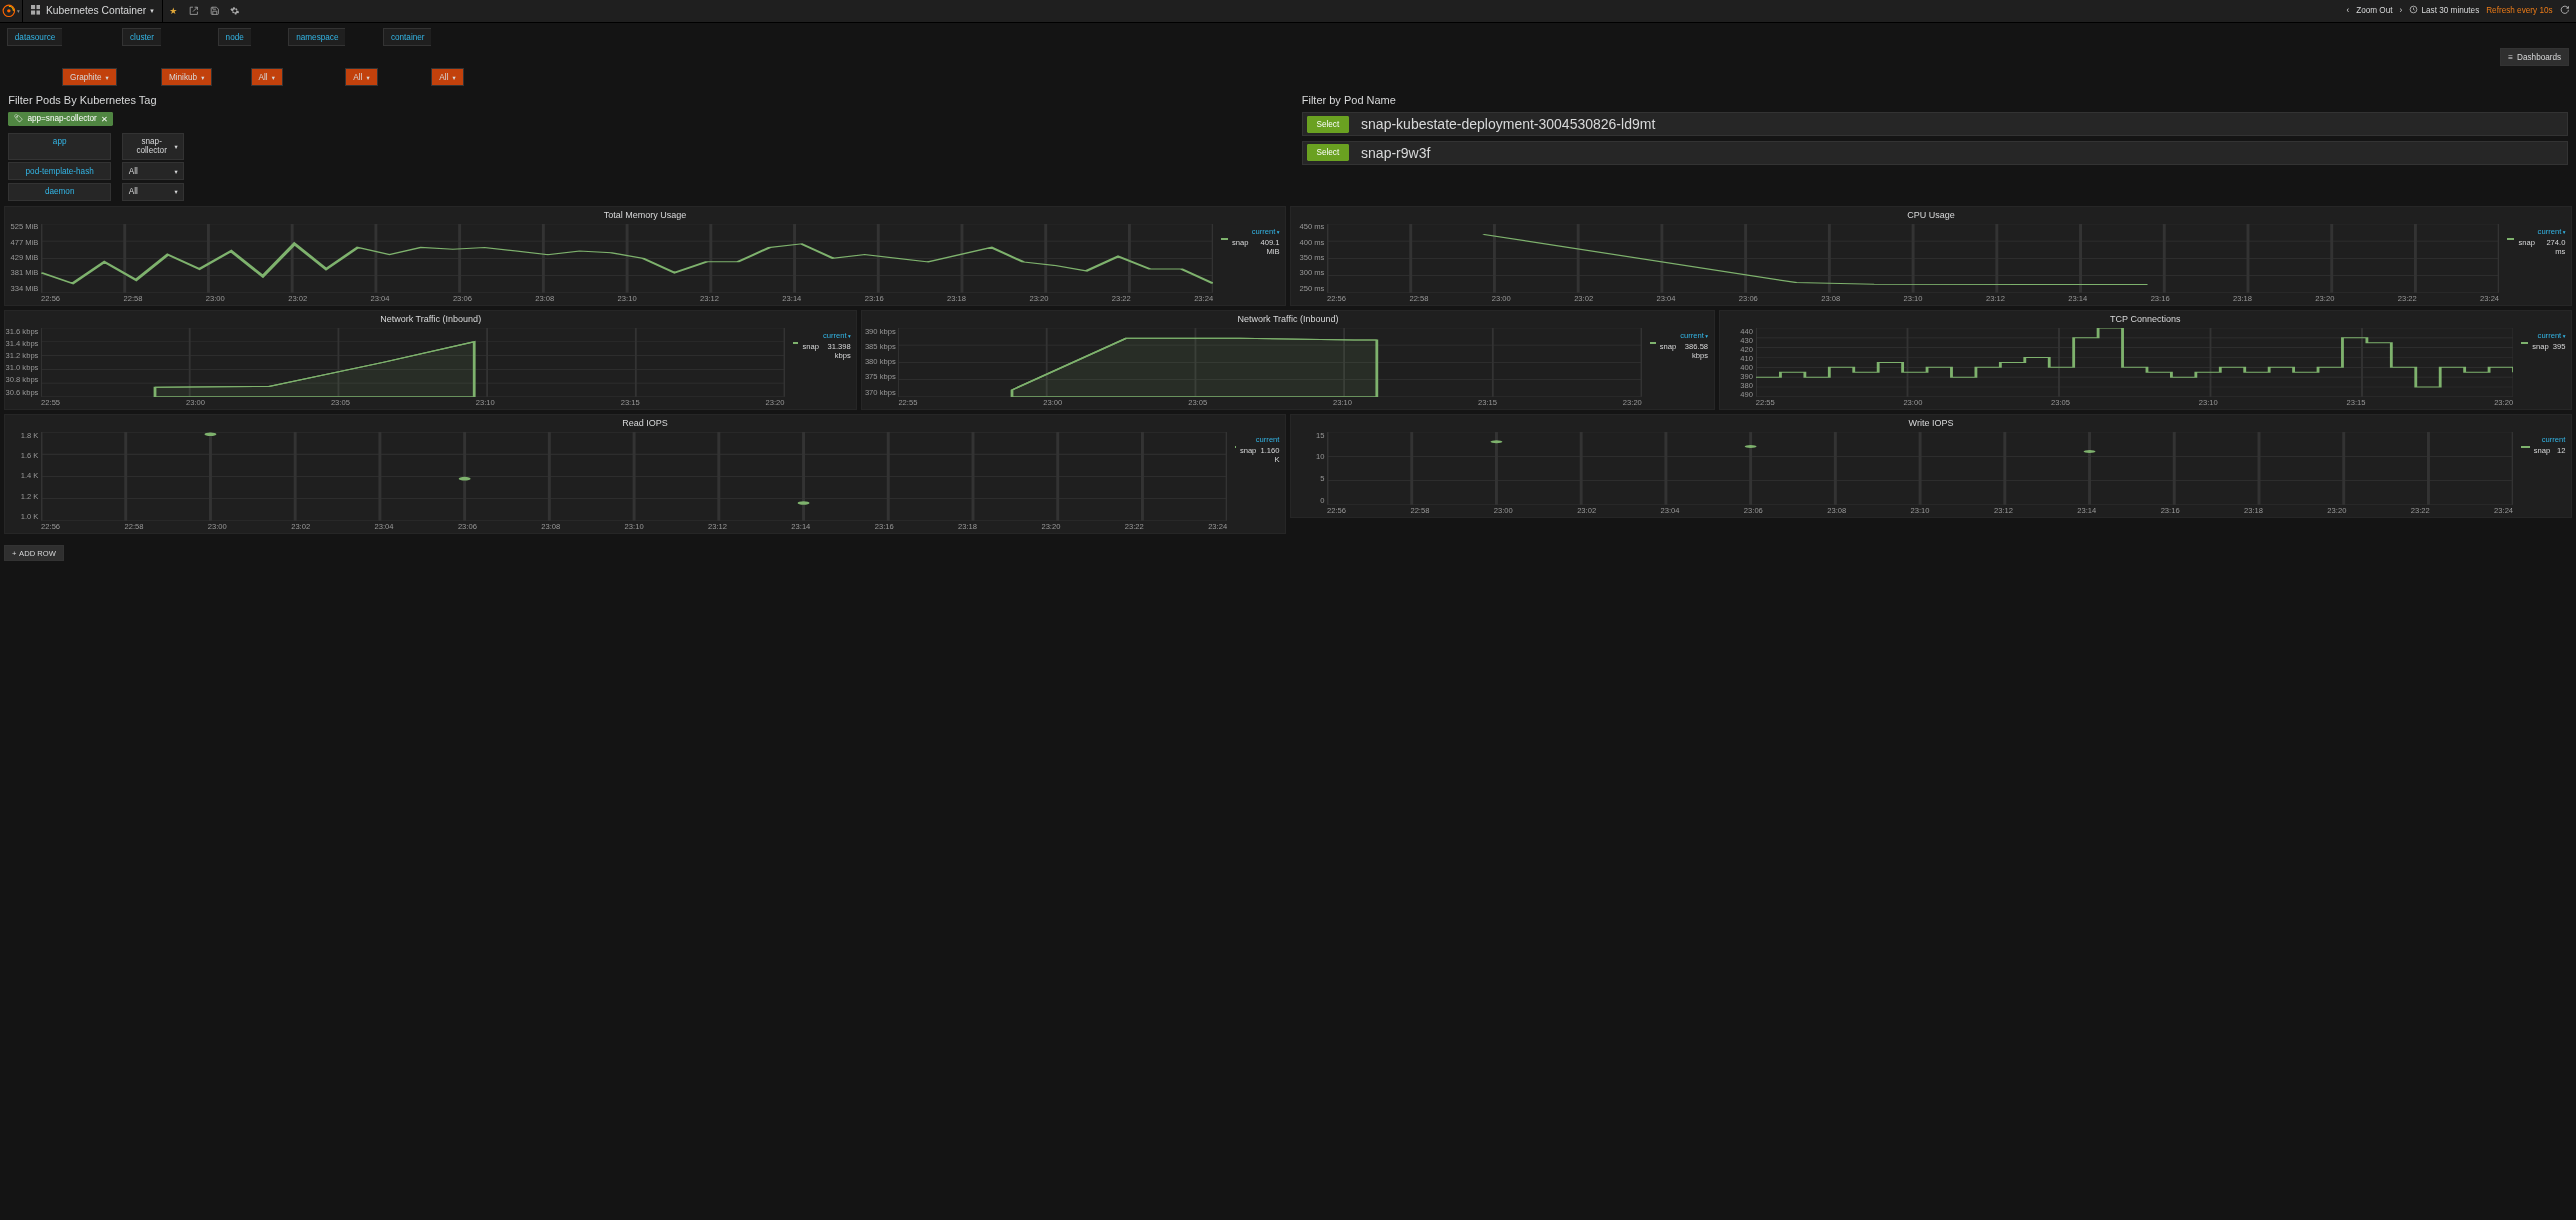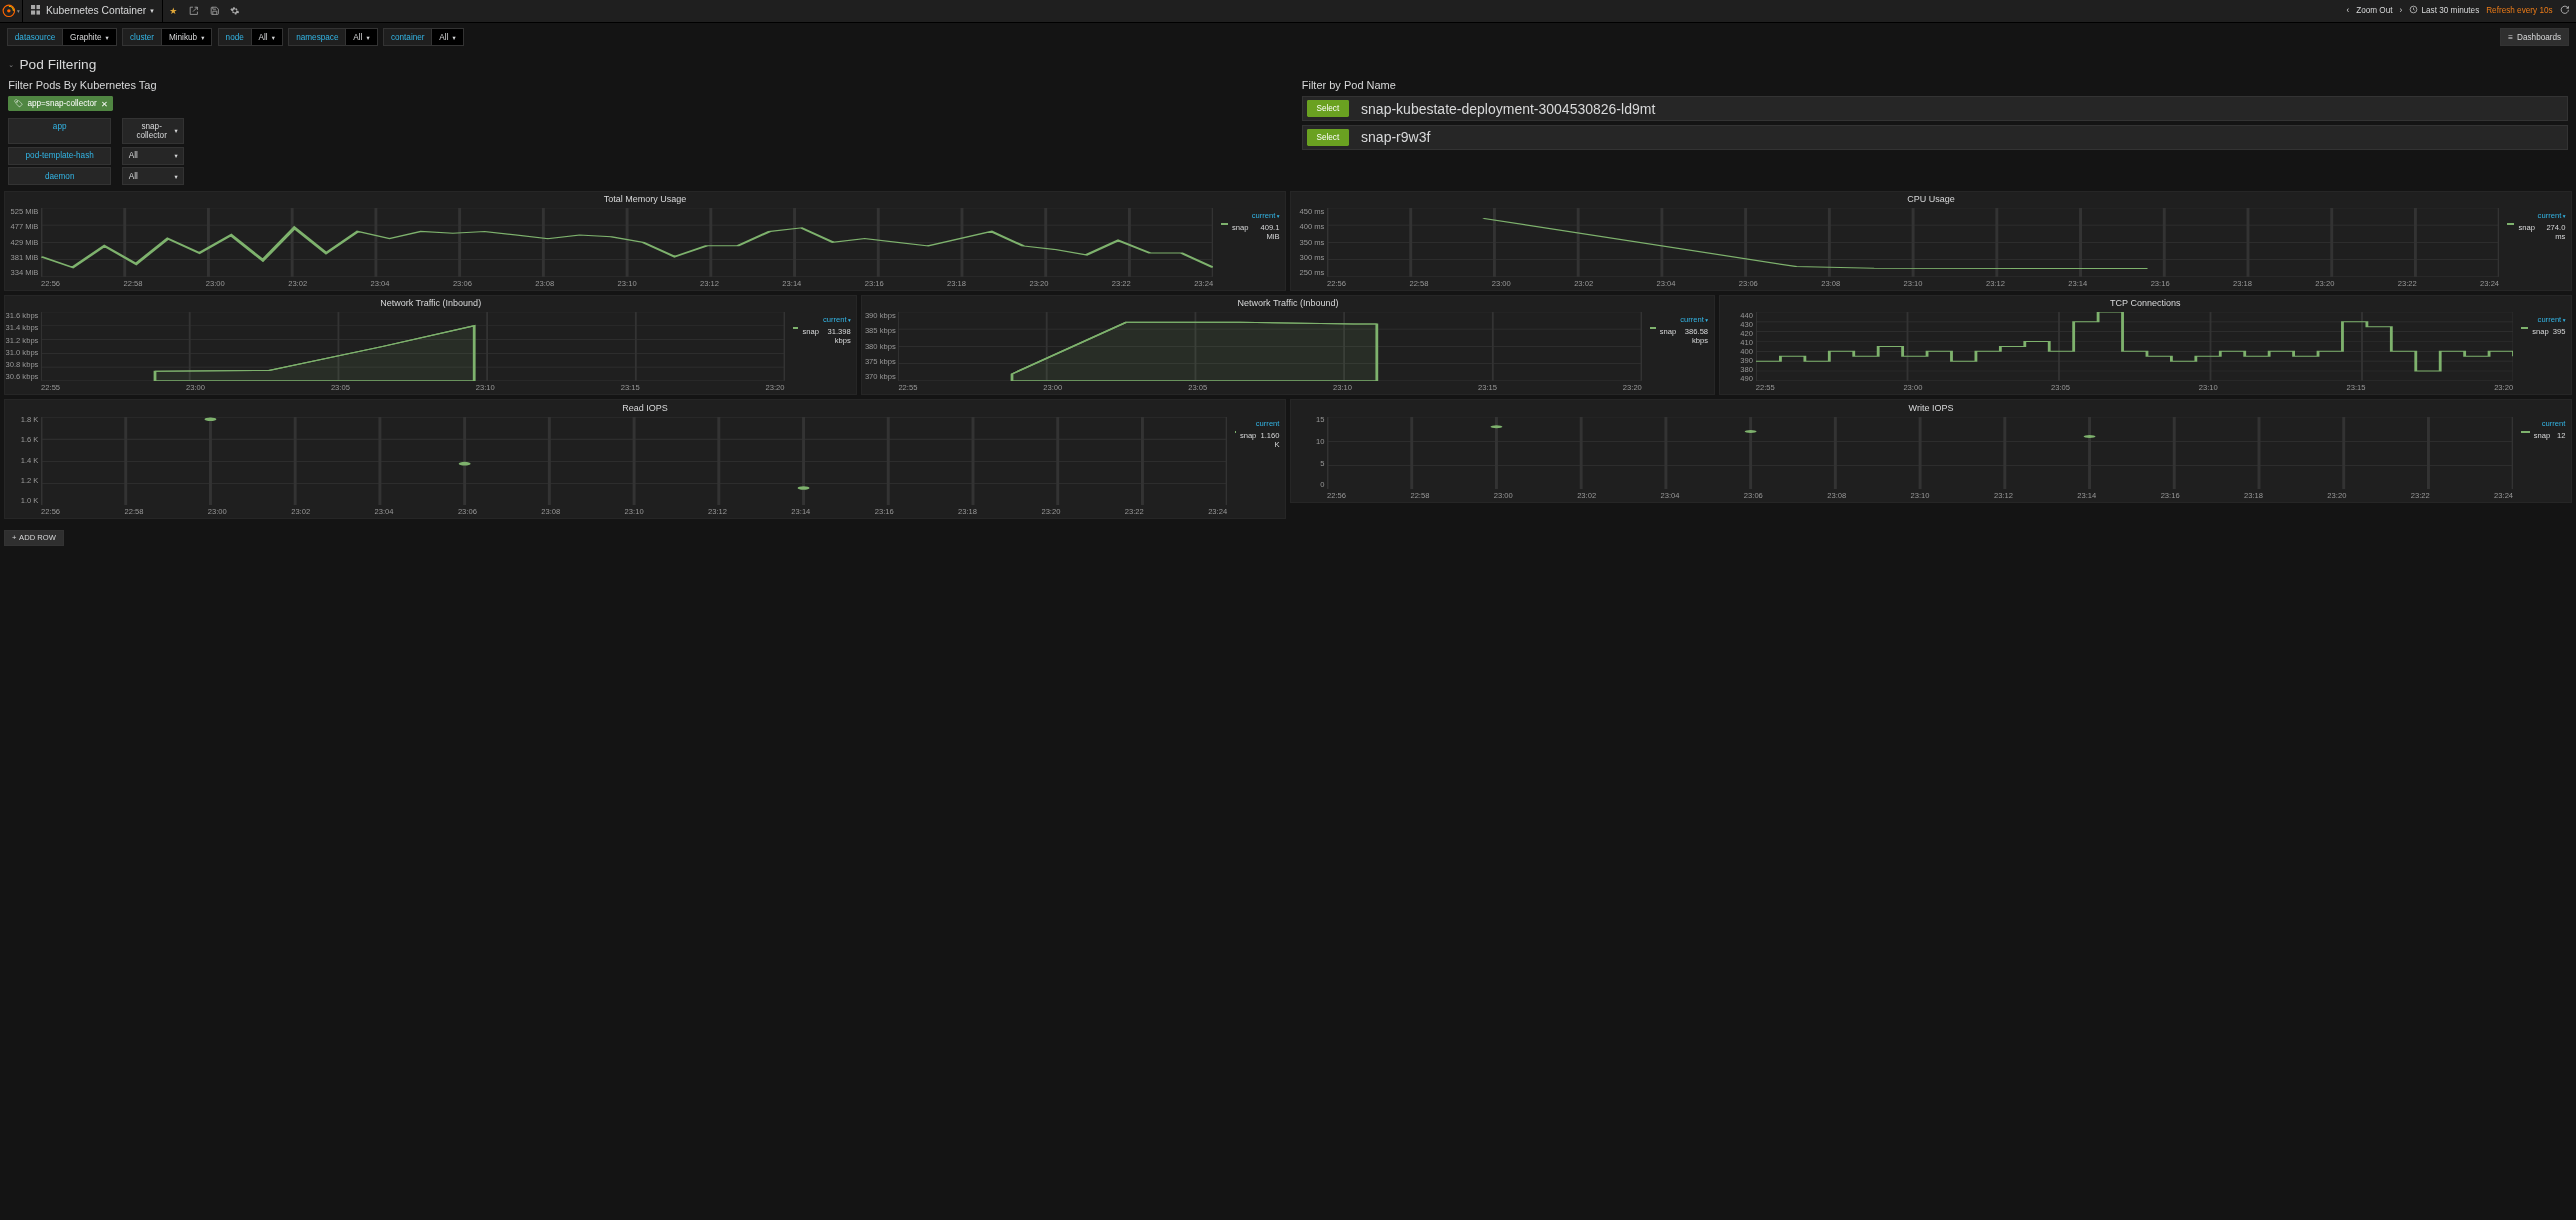--- a/index.html
+++ b/index.html
@@ -17,21 +17,21 @@
 .time-ctrl { display: flex; align-items: center; height: 100%; gap: 6.9px; padding: 0 6.9px; font-size: 8.2px; }
 .time-ctrl .chev { cursor: pointer; }
 .time-ctrl .zoom { cursor: pointer; }
 .time-ctrl .range { display: flex; align-items: center; gap: 3.4px; }
 .time-ctrl .refresh-lbl { color: #eb7b18; }
 .time-ctrl .refresh-icon { cursor: pointer; }
 .varbar { display: flex; align-items: center; padding: 5.5px 6.9px; gap: 5.5px; }
 .var-group { display: flex; gap: 0; }
 .var-lbl, .var-val { height: 18px; display: flex; align-items: center; padding: 0 6.9px; font-size: 8.2px; }
 .var-lbl { background: #1f1f1f; color: #33b5e5; border: 0.7px solid #333; border-right: none; }
-.var-val { background: #000000; border: 0.7px solid #333; }
+.var-val { background: #c2410c; border: 0.7px solid #333; margin-top: 40px; }
 .var-val .caret { margin-left: 4.1px; font-size: 6.2px; }
 .dash-btn { margin-left: auto; background: #2f2f2f; border: 0.7px solid #333; height: 18px; display: flex; align-items: center; padding: 0 6.9px; gap: 4.1px; font-size: 8.2px; }
 .section { padding: 2.7px 8.2px; }
 .section-header { display: flex; align-items: center; gap: 5.5px; font-size: 13.7px; font-weight: 400; padding: 2.7px 0 6.9px 0; }
 .section-header .chev-down { font-size: 6.9px; color: #888; }
 .filter-row { display: flex; gap: 27.5px; }
 .filter-left, .filter-right { flex: 1; }
 .filter-title { font-size: 11px; font-weight: 400; margin-bottom: 5.5px; }
 .tag-chip { display: inline-flex; align-items: center; background: #508642; color: #fff; padding: 2.1px 5.5px; font-size: 8.2px; border-radius: 1.4px; gap: 4.1px; }
 .tag-chip .tag-icon { font-size: 7.6px; }
@@ -178,24 +178,20 @@
         </div>
       </div>
     </div>
   <div class="dash-btn">
     <span>≡</span>
     <span>Dashboards</span>
   </div>
 </div>
 
 <div class="section">
-  <div class="section-header">
-    <span class="chev-down">⌄</span>
-    <span>Pod Filtering</span>
-  </div>
   <div class="filter-row">
     <div class="filter-left">
       <div class="filter-title">Filter Pods By Kubernetes Tag</div>
       <div class="tag-chip">
         <span class="tag-icon">🏷</span>
         <span>app=snap-collector</span>
         <span class="x">✕</span>
       </div>
       <div class="tag-rows" id="tag-rows">
           <div class="tag-row">

